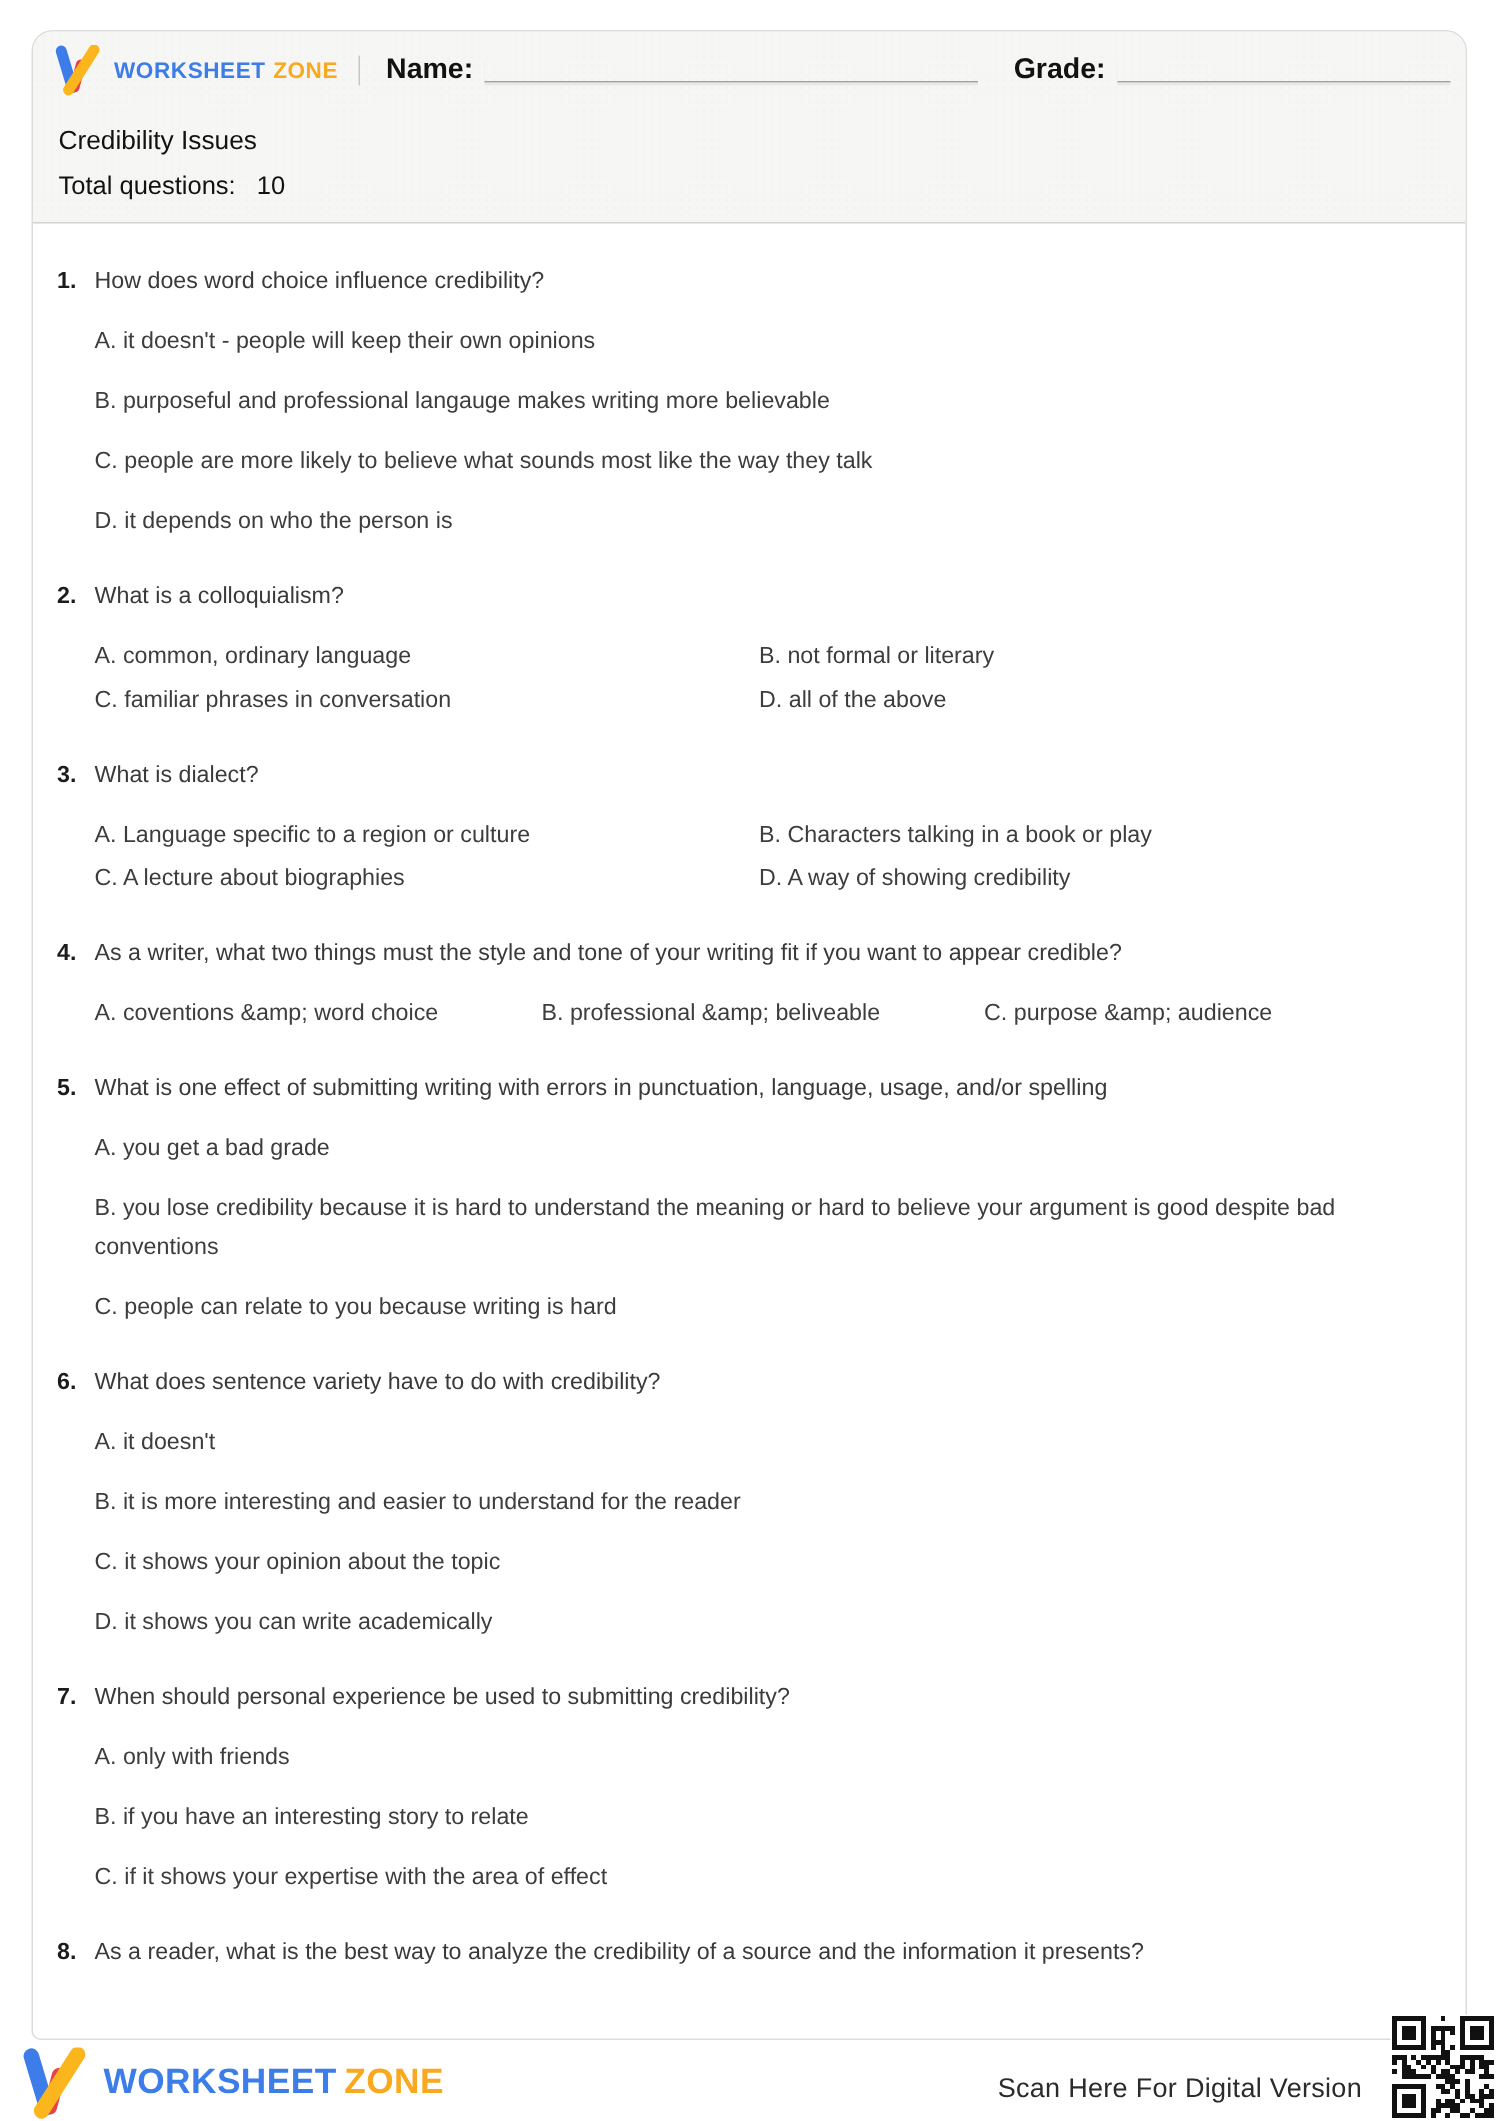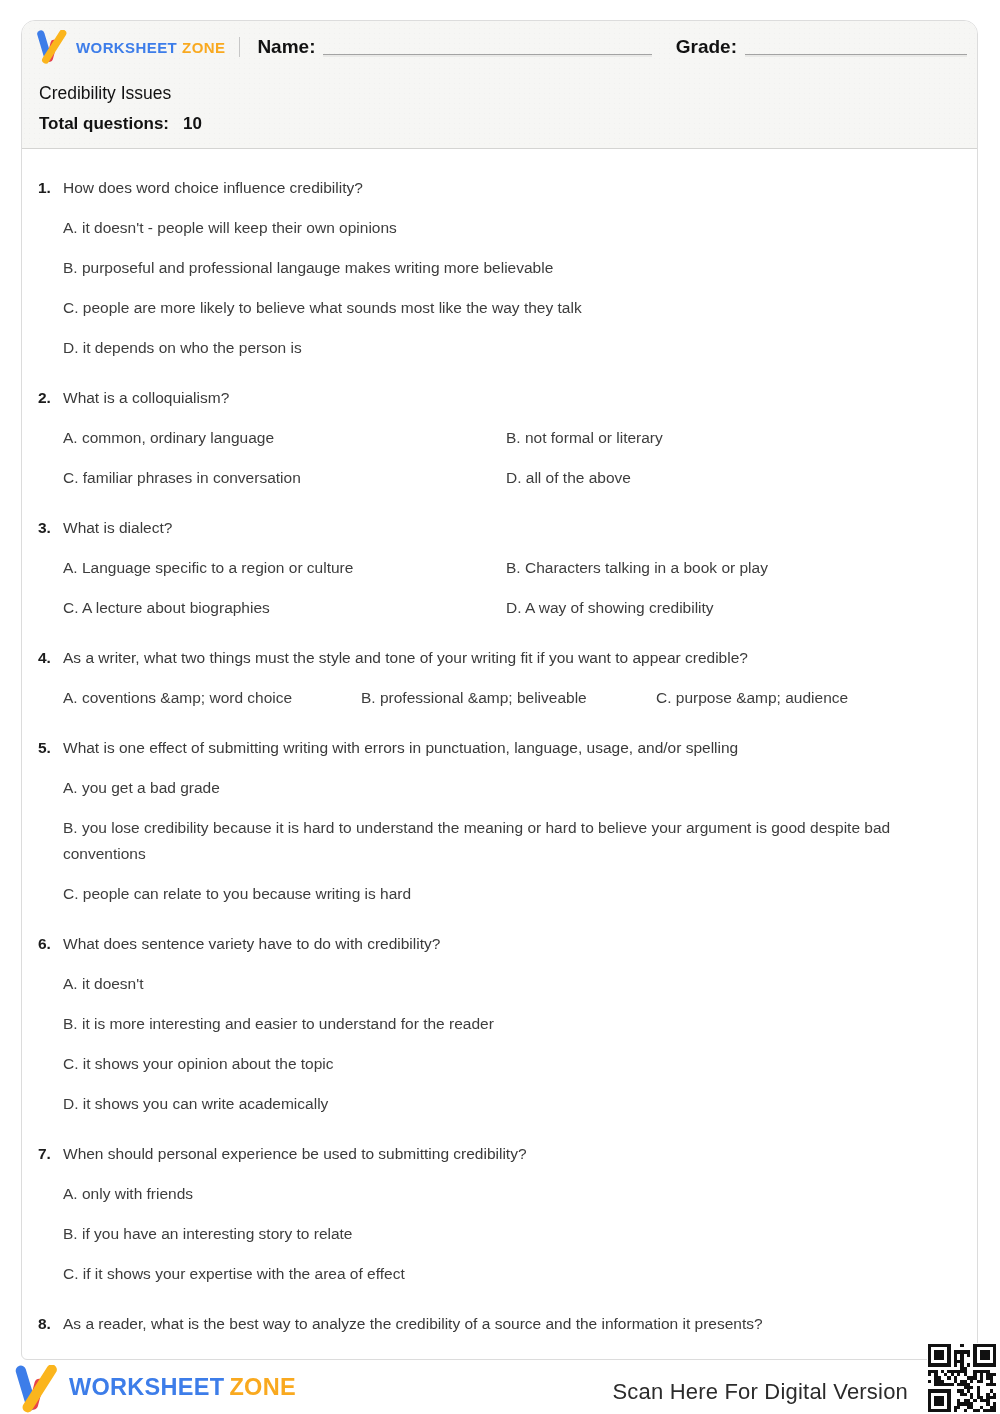--- a/index.html
+++ b/index.html
@@ -28,41 +28,41 @@
   .w2{color:#f9a91f;margin-left:5px}
   .vdiv{width:1px;height:20px;background:#c7c7c7;margin:0 17px 0 14px;flex:none}
   .fill-label{font-weight:700;font-size:19px;color:#121212;white-space:nowrap}
   .blank{
     height:14px;border-bottom:1px solid #a3a3a3;box-shadow:0 2px 0 rgba(0,0,0,0.05);
     margin-left:8px;
   }
   .blank.name{flex:1 1 auto;margin-right:24px}
   .blank.grade{flex:none;width:222px}
   .title{font-weight:400;font-size:17.5px;color:#121212;margin:17px 0 0 3px}
-  .total-row{margin:10px 0 0 3px;font-weight:700;font-size:17px;color:#121212}
+  .total-row{margin:10px 0 0 3px;font-weight:400;font-size:17px;color:#121212}
   .total-value{display:inline-block;margin-left:14px}
   
   .qarea{padding:26px 56px 0 0}
   .question{position:relative;padding-left:41px;margin-top:24px;font-size:15.5px;line-height:26px}
   .question:first-child{margin-top:0}
   .q-num{position:absolute;left:16px;top:0;font-weight:700;color:#1c1c1c}
   .q-title{color:#3a3a3a}
   .opt{margin-top:14px;color:#3d3d3d}
-  .grid2{display:grid;grid-template-columns:443px auto;row-gap:14px;margin-top:14px}
+  .grid2{display:grid;grid-template-columns:443px auto;row-gap:3px;margin-top:14px}
   .grid2 .opt{margin-top:0}
   .grid3{display:grid;grid-template-columns:298px 295px auto;margin-top:14px}
   .grid3 .opt{margin-top:0}
   
   .footer{
     position:absolute;left:0;top:1360px;width:1000px;height:54px;
     box-sizing:border-box;display:flex;align-items:center;padding:0 92px 0 15px;
   }
   .f-mark{width:46px;height:48px;flex:none;margin-top:4px}
   .f-brand{font-weight:700;font-size:23.5px;letter-spacing:.3px;margin-left:8px;white-space:nowrap}
-  .scan{margin-left:auto;margin-top:10px;font-size:22px;color:#2b2b2b;letter-spacing:.2px;white-space:nowrap}
+  .scan{margin-left:auto;margin-top:10px;font-size:18px;color:#2b2b2b;letter-spacing:.2px;white-space:nowrap}
   .qr{
     position:absolute;right:3px;top:1343px;width:68px;height:68px;
     background:#fff;padding:1px;
   }
   .qr svg{width:100%;height:100%;display:block}
 </style>
 </head>
 <body>
 
 <div class="card">

